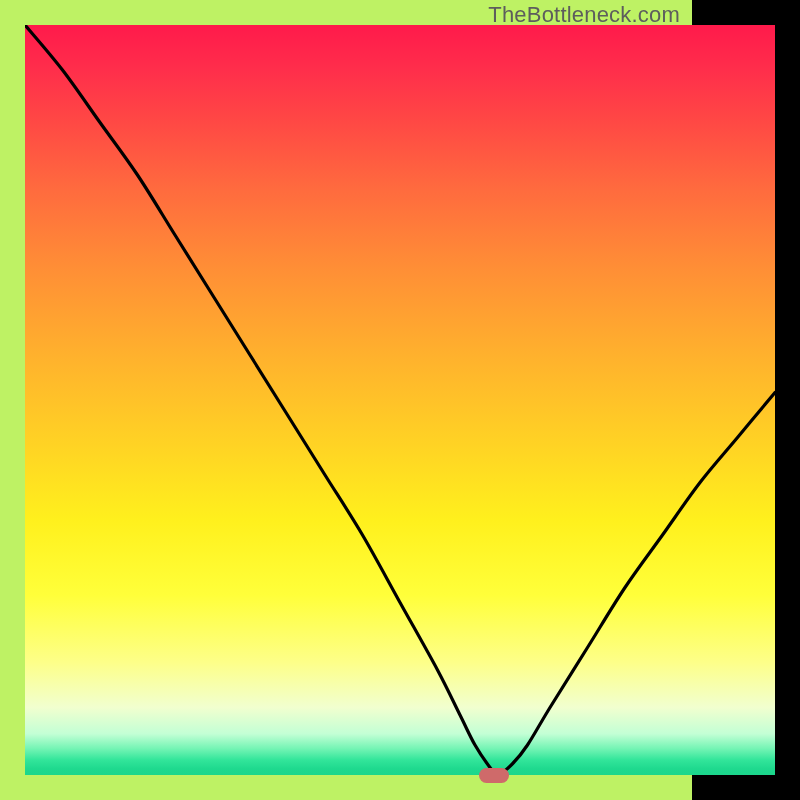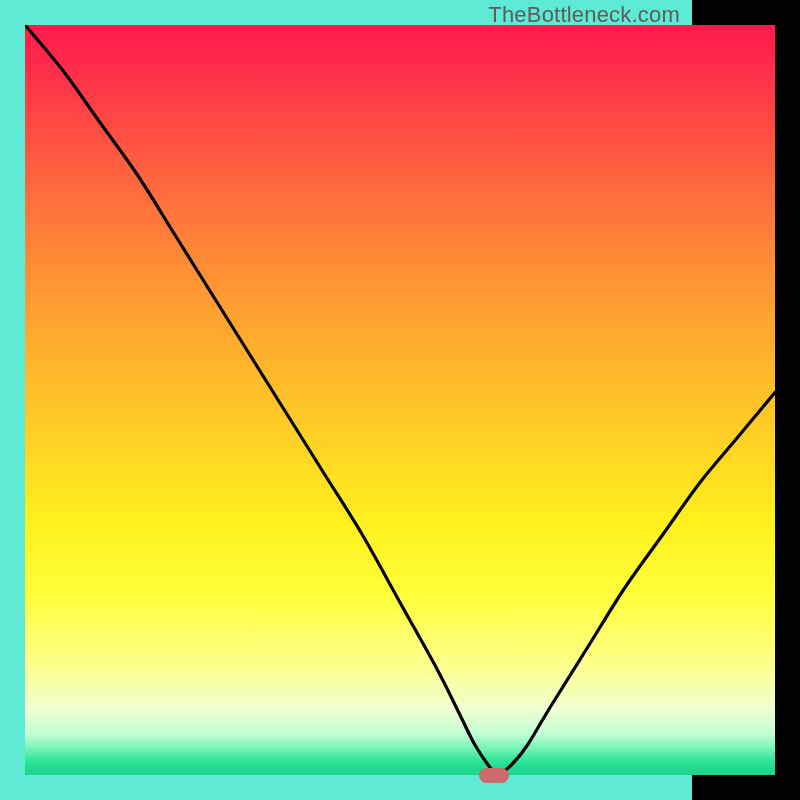--- a/index.html
+++ b/index.html
@@ -8,21 +8,21 @@
     width: 800px;
     height: 800px;
     background: #000;
     overflow: hidden;
     font-family: Arial, Helvetica, sans-serif;
   }
   .frame {
     position: relative;
     width: 692px;
     height: 800px;
-    background: #5eead4;
+    background: #bef264;
   }
   .watermark {
     position: absolute;
     top: 2px;
     right: 12px;
     color: #5d5d5d;
     font-size: 22px;
     font-weight: 400;
     letter-spacing: 0.2px;
     z-index: 10;

